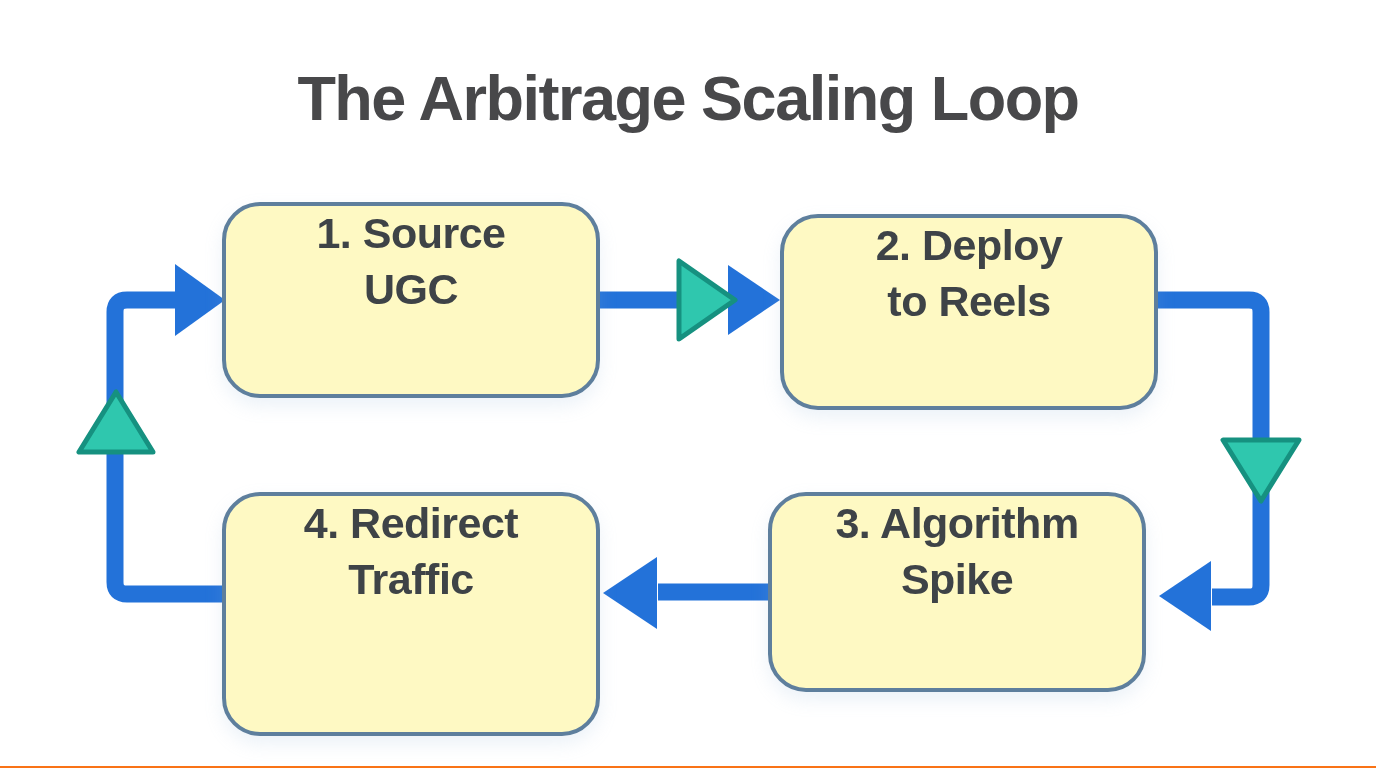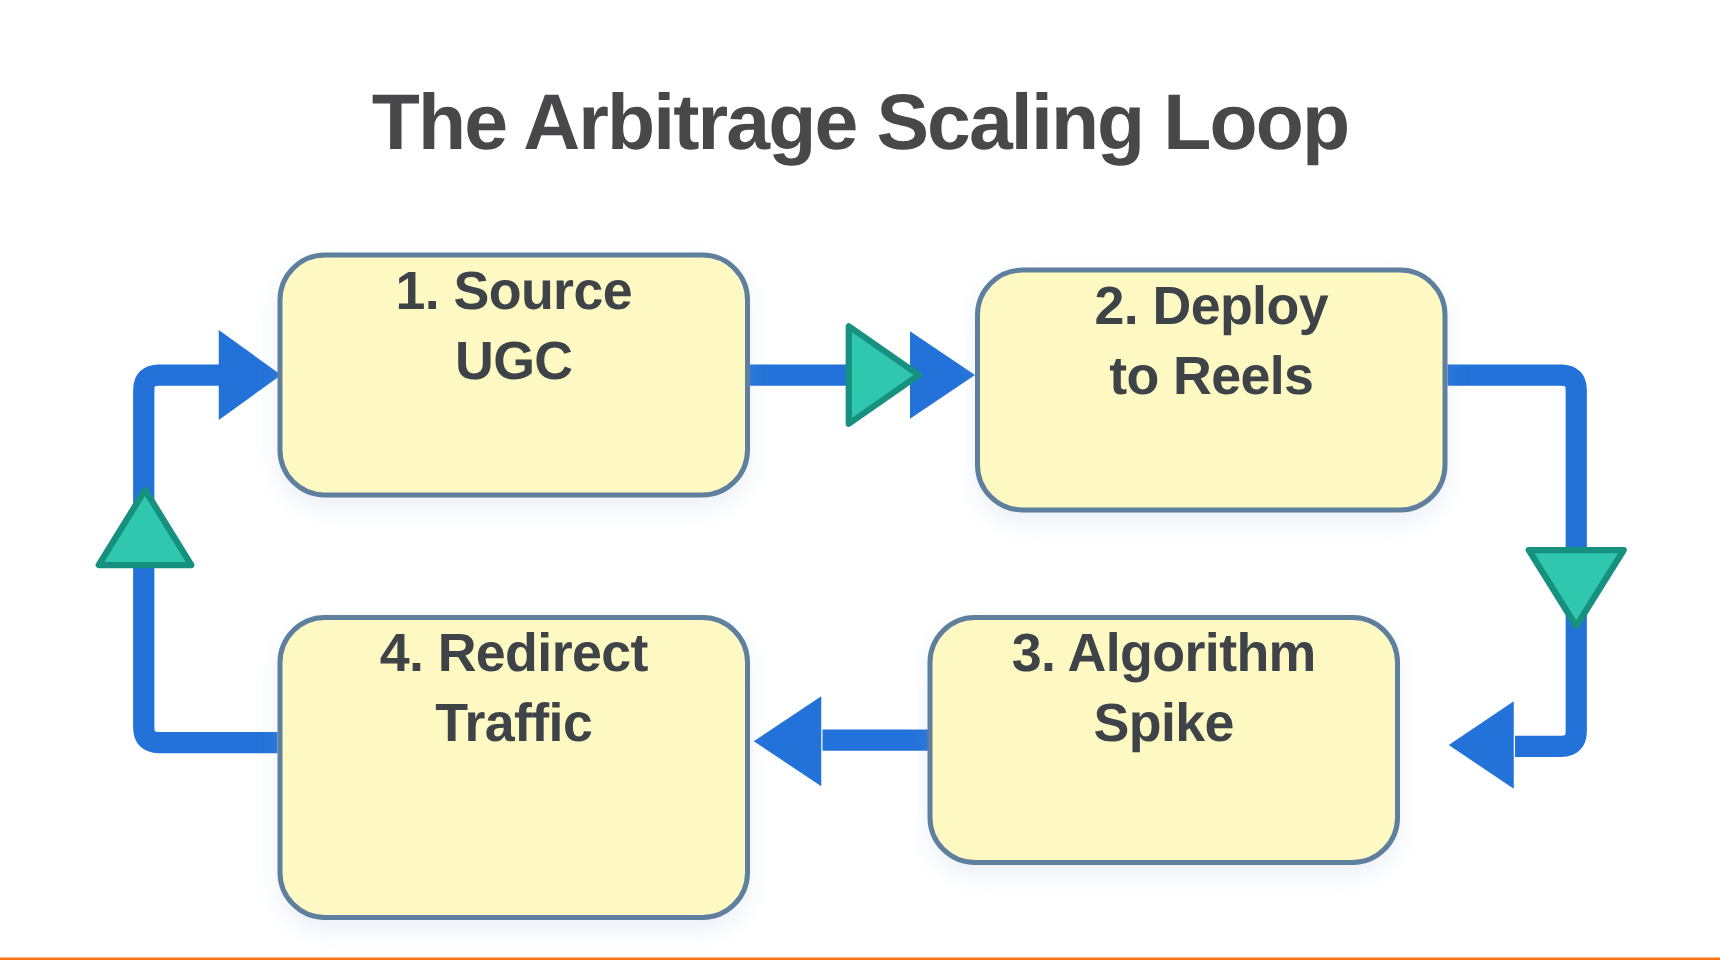--- a/index.html
+++ b/index.html
@@ -42,21 +42,21 @@
     white-space:pre-line;
     text-align:center;
     font-size:43px;
     font-weight:700;
     line-height:1.3;
     letter-spacing:-0.5px;
     color:#3e4347;
   }
   .node1{left:222px;top:202px;width:378px;height:196px;}
   .node2{left:780px;top:202px;width:378px;height:196px;margin-top:12px;}
-  .node3{left:742px;top:492px;width:378px;height:200px;}
+  .node3{left:768px;top:492px;width:378px;height:200px;}
   .node4{left:222px;top:492px;width:378px;height:244px;}
 </style>
 </head>
 <body>
 
 <div class="canvas">
 
   <h1 class="title">The Arbitrage Scaling Loop</h1>
 
   <svg class="arrow-layer" viewBox="0 0 1376 768" xmlns="http://www.w3.org/2000/svg">

